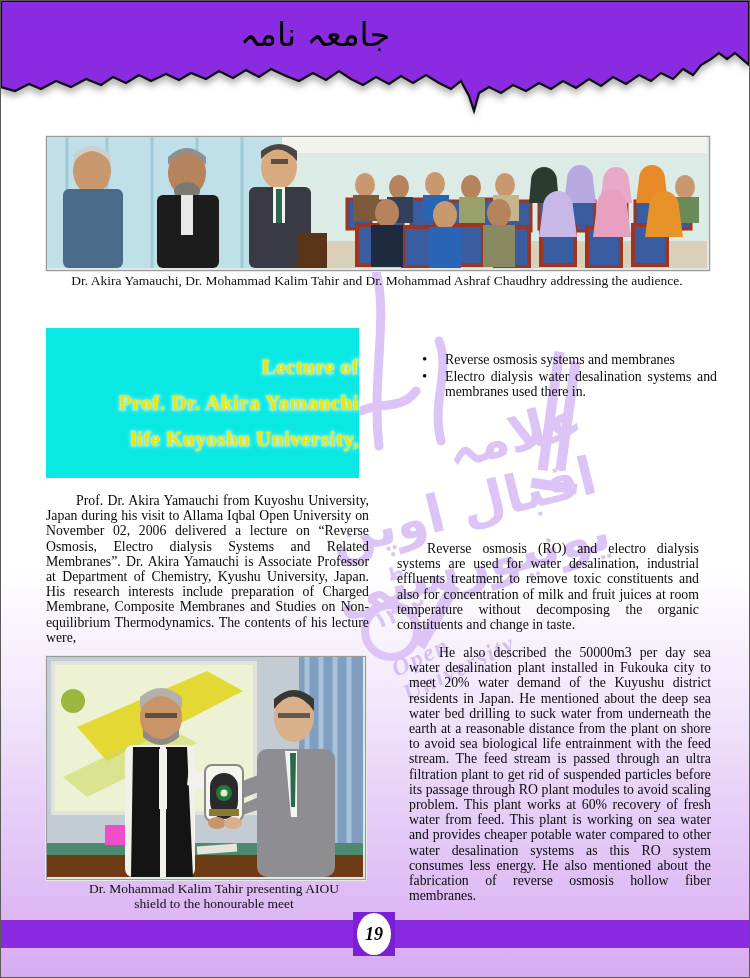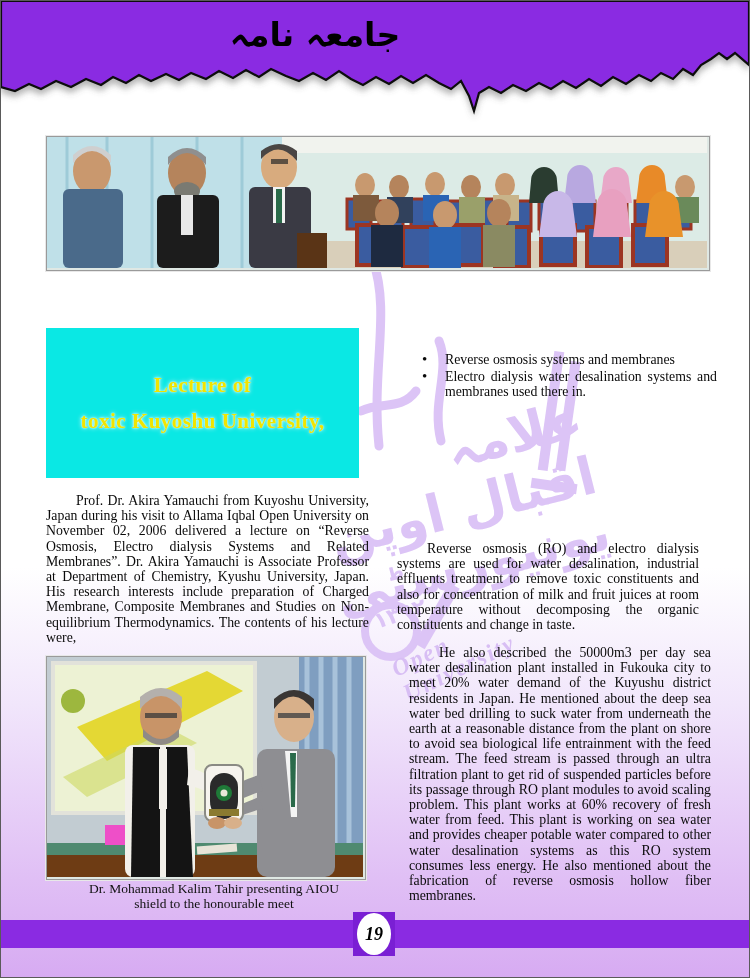--- a/index.html
+++ b/index.html
@@ -7,41 +7,42 @@
   .page{
     position:relative;width:748px;height:976px;overflow:hidden;
     border:1px solid #5a5a5a;
     background:linear-gradient(180deg,#ffffff 0%,#ffffff 58%,#f1e6fb 72%,#e0bff5 90%,#d7abf2 100%);
   }
   .abs{position:absolute;}
   
   .masthead-svg{position:absolute;top:0;left:0;z-index:2;}
   .masthead-title{
     position:absolute;top:14px;left:0;width:628px;text-align:center;z-index:3;
-    font-family:"DejaVu Sans",sans-serif;font-weight:bold;font-size:33px;color:#000;
+    font-family:"DejaVu Sans",sans-serif;font-weight:normal;font-size:33px;color:#000;
     direction:rtl;
   }
   
   .watermark{position:absolute;z-index:0;color:#dcc4f6;pointer-events:none;}
   .wm-urdu{font-family:"DejaVu Sans",sans-serif;font-weight:bold;}
   .wm-script{font-family:"Liberation Serif",serif;font-style:italic;font-weight:bold;letter-spacing:2px;}
   
   .photo-frame{position:absolute;z-index:1;border:1px solid #9a9a9a;background:#dfe8e4;box-shadow:0 0 0 1px #e8e8e8;}
   
   .caption{position:absolute;z-index:1;text-align:center;color:#111;font-size:13.5px;line-height:15px;}
   
   .lecture-box{
     position:absolute;left:45px;top:327px;width:313px;height:150px;z-index:1;
     background:#0ae8e4;display:flex;flex-direction:column;justify-content:center;
     text-align:center;
   }
   .lecture-line{
     font-weight:bold;font-size:21px;line-height:36px;color:#f0e400;
     text-shadow:0 0 5px rgba(255,255,255,.95),0 0 2px #ffffff;
     letter-spacing:.5px;
+    text-align:right;
   }
   
   .bodytext{
     position:absolute;z-index:1;font-size:13.8px;line-height:15.2px;color:#0a0a0a;
     text-align:justify;margin:0;
   }
   .indent{text-indent:30px;}
   ul.bullets{position:absolute;z-index:1;margin:6px;padding:0;list-style:none;}
   ul.bullets li{
     position:relative;padding-left:30px;font-size:13.8px;line-height:15.6px;
@@ -180,24 +181,26 @@
           <rect x="436" y="88" width="32" height="42" fill="#8a8a62"></rect>
         <ellipse cx="512" cy="78" rx="13" ry="15" fill="#c09060"></ellipse>
           <path d="M496,70 a15,16 0 0,1 30,0 l4,30 -38,0 Z" fill="#c8b8e8"></path>
         <ellipse cx="566" cy="76" rx="13" ry="15" fill="#c8996f"></ellipse>
           <path d="M550,68 a15,16 0 0,1 30,0 l4,32 -38,0 Z" fill="#e8a0c0"></path>
         <ellipse cx="618" cy="78" rx="13" ry="15" fill="#c09060"></ellipse>
           <path d="M602,70 a15,16 0 0,1 30,0 l4,30 -38,0 Z" fill="#e8922a"></path>
       </g>
     </svg>
   </div>
+  <div class="caption" style="left:45px;top:272px;width:662px;">Dr. Akira Yamauchi, Dr. Mohammad Kalim Tahir and Dr. Mohammad Ashraf Chaudhry  addressing the audience.</div>
 
   <div class="lecture-box">
     <div class="lecture-line">Lecture of</div>
-    <div class="lecture-line">toxic  Kuyoshu University,</div>
+    <div class="lecture-line">Prof. Dr. Akira Yamauchi</div>
+    <div class="lecture-line">life  Kuyoshu University,</div>
   </div>
 
   <ul class="bullets" style="left:408px;top:345px;width:302px;">
     <li>Reverse osmosis systems and membranes</li>
     <li>Electro dialysis water desalination systems and membranes used there in.</li>
   </ul>
 
   <p class="bodytext indent" style="left:45px;top:492px;width:323px;">Prof. Dr. Akira Yamauchi from Kuyoshu University, Japan during his visit to Allama Iqbal Open University on November 02, 2006 delivered a lecture on “Reverse Osmosis, Electro dialysis Systems and Related Membranes”.  Dr. Akira Yamauchi is Associate Professor at Department of Chemistry, Kyushu University, Japan. His research interests include preparation of Charged Membrane, Composite Membranes and Studies on Non-equilibrium Thermodynamics. The contents of his lecture were,</p>
   <p class="bodytext indent" style="left:396px;top:513px;width:302px;margin-top:27px;">Reverse osmosis (RO) and electro dialysis systems are used for water desalination, industrial effluents treatment to remove toxic constituents and also for concentration of milk and fruit juices at room temperature without decomposing the organic constituents and change in taste.</p>
   <p class="bodytext indent" style="left:408px;top:644px;width:302px;">He also described the 50000m3 per day sea water desalination plant installed in Fukouka city to meet 20% water demand of the Kuyushu district residents in Japan. He mentioned about the deep sea water bed drilling to suck water from underneath the earth at a reasonable distance from the plant on shore to avoid sea biological life entrainment with the feed stream. The feed stream is passed through an ultra filtration plant to get rid of suspended particles before its passage through RO plant modules to avoid scaling problem.  This plant works at 60% recovery of fresh water from feed.  This plant is working on sea water and provides cheaper potable water compared to other water desalination systems as this RO system consumes less energy.  He also mentioned about the fabrication of reverse osmosis hollow fiber membranes.</p>

